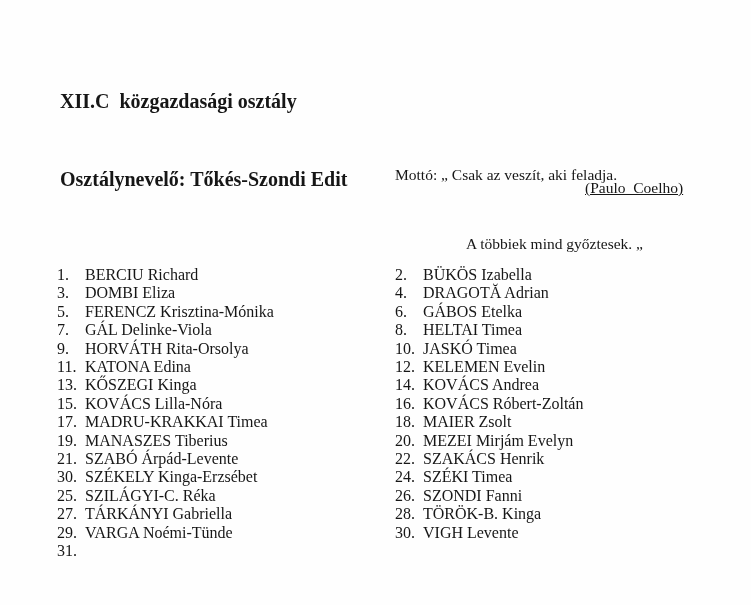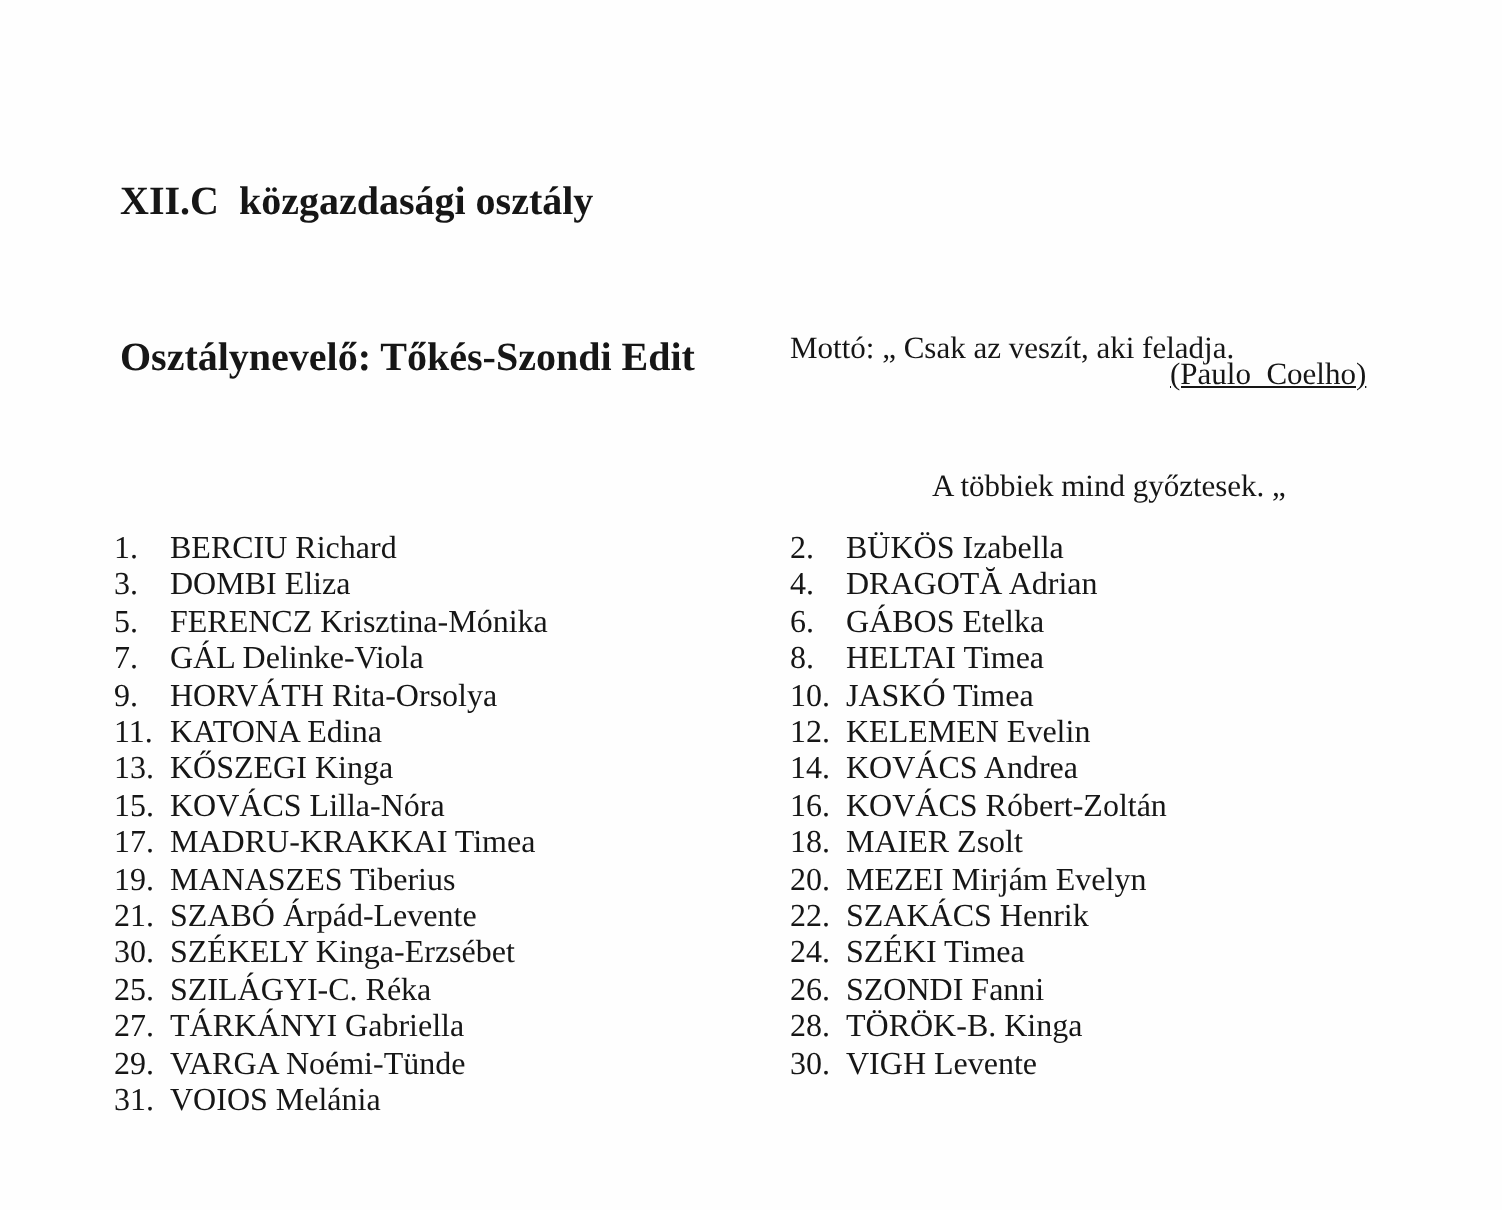--- a/index.html
+++ b/index.html
@@ -123,21 +123,20 @@
       <div class="row">
         <span class="num">27.</span>
         <span class="name">TÁRKÁNYI Gabriella</span>
       </div>
       <div class="row">
         <span class="num">29.</span>
         <span class="name">VARGA Noémi-Tünde</span>
       </div>
       <div class="row">
         <span class="num">31.</span>
-        <span class="name">VOIOS Melánia</span>
       </div>
     </div>
 
   <div class="col" id="col-right">
       <div class="row">
         <span class="num">2.</span>
         <span class="name">BÜKÖS Izabella</span>
       </div>
       <div class="row">
         <span class="num">4.</span>

